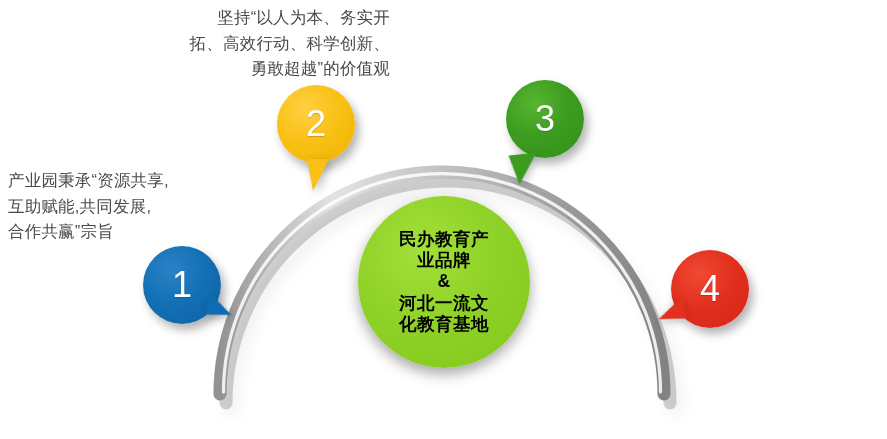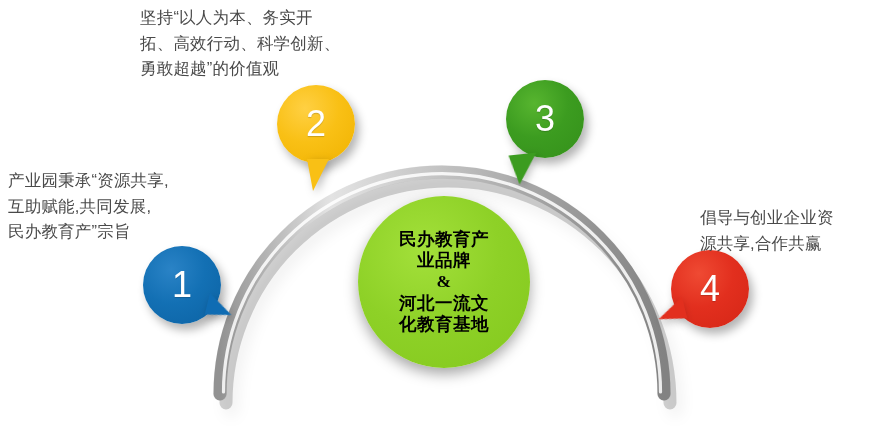--- a/index.html
+++ b/index.html
@@ -22,21 +22,21 @@
   .caption {
     position: absolute;
     color: #4a4a4a;
     font-size: 16.5px;
     line-height: 1.55;
     letter-spacing: .2px;
     white-space: pre-line;
     font-family: "Liberation Sans", "DejaVu Sans", sans-serif;
   }
   .caption.c1 { left: 8px;  top: 168px; width: 215px; text-align: left; }
-  .caption.c2 { left: 140px; top: 5px;   width: 250px; text-align: left; }
+  .caption.c2 { left: 140px; top: 5px;   width: 250px; text-align: right; }
   .caption.c3 { left: 470px; top: 5px;   width: 240px; text-align: center; }
   .caption.c4 { left: 700px; top: 205px; width: 185px; text-align: left; }
 
   
   #arc-wrap {
     position: absolute;
     left: 0; top: 0;
     width: 887px; height: 439px;
     pointer-events: none;
   }
@@ -56,21 +56,21 @@
     justify-content: center;
   }
   #core-label {
     color: #000000;
     font-weight: bold;
     font-size: 17.5px;
     line-height: 1.22;
     text-align: center;
     white-space: pre-line;
     letter-spacing: .5px;
-    font-family: Liberation Serif, serif;
+    font-family: Liberation Sans, sans-serif;
   }
 
   
   .bubble {
     position: absolute;
     width: 78px;
     height: 78px;
     display: flex;
     align-items: center;
     justify-content: center;
@@ -184,21 +184,21 @@
 化教育基地</div>
   </div>
 
   <div class="bubble" id="b1">
     <span class="tail"></span>
     <span class="body"></span>
     <span class="num">1</span>
   </div>
   <div class="caption c1">产业园秉承“资源共享,
 互助赋能,共同发展,
-民办教育产”宗旨</div>
+合作共赢”宗旨</div>
 
   <div class="bubble" id="b2">
     <span class="tail"></span>
     <span class="body"></span>
     <span class="num">2</span>
   </div>
   <div class="caption c2">坚持“以人为本、务实开
 拓、高效行动、科学创新、
 勇敢超越”的价值观</div>
 
@@ -206,16 +206,14 @@
     <span class="tail"></span>
     <span class="body"></span>
     <span class="num">3</span>
   </div>
 
   <div class="bubble" id="b4">
     <span class="tail"></span>
     <span class="body"></span>
     <span class="num">4</span>
   </div>
-  <div class="caption c4">倡导与创业企业资
-源共享,合作共赢</div>
 
 </div>
 
 </body></html>

